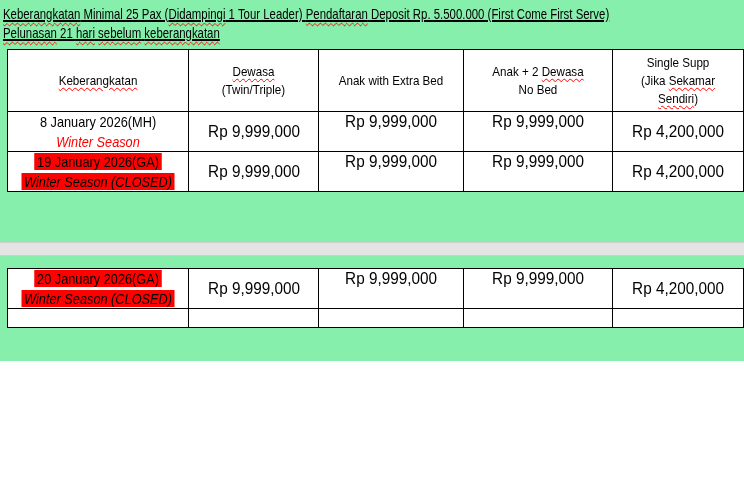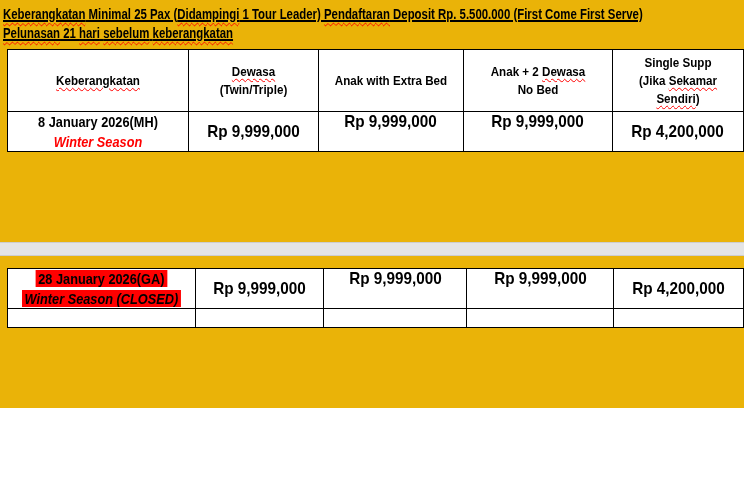--- a/index.html
+++ b/index.html
@@ -1,19 +1,19 @@
 <!DOCTYPE html>
 <html><head>
 <meta charset="utf-8">
 <style>
   html,body{margin:0;padding:0;background:#ffffff;}
   #screen{
-    position:relative;width:744px;height:408px;overflow:hidden;background:#eab308;
+    position:relative;width:744px;height:361px;overflow:hidden;background:#86efac;
     font-family:"Liberation Sans","DejaVu Sans",sans-serif;
-    font-weight:700;color:#000;
+    font-weight:400;color:#000;
   }
 
   
   .intro{position:absolute;left:3px;top:4px;}
   .intro-line{
     display:block;white-space:nowrap;
     font-size:15px;line-height:19px;
     transform:scaleX(0.76);transform-origin:left center;
     text-decoration:underline;text-decoration-thickness:1.6px;
   }
@@ -114,37 +114,47 @@
     <tr class="drow">
       <td class="date-cell">
         <div class="dline"><span>8 January 2026(MH)</span></div>
         <div class="dline"><span class="season season-open">Winter Season</span></div>
       </td>
       <td class="price va-mid"><span class="ptxt">Rp 9,999,000</span></td>
       <td class="price va-top"><span class="ptxt">Rp 9,999,000</span></td>
       <td class="price va-top"><span class="ptxt">Rp 9,999,000</span></td>
       <td class="price va-mid pt4"><span class="ptxt">Rp 4,200,000</span></td>
     </tr>
+    <tr class="drow">
+      <td class="date-cell">
+        <div class="dline"><span class="hl">19 January 2026(GA)</span></div>
+        <div class="dline"><span class="hl season">Winter Season (CLOSED)</span></div>
+      </td>
+      <td class="price va-mid"><span class="ptxt">Rp 9,999,000</span></td>
+      <td class="price va-top"><span class="ptxt">Rp 9,999,000</span></td>
+      <td class="price va-top"><span class="ptxt">Rp 9,999,000</span></td>
+      <td class="price va-mid pt4"><span class="ptxt">Rp 4,200,000</span></td>
+    </tr>
   </tbody>
     </table>
 
   <div class="page-break"></div>
 
   <table id="table2" class="price-table">
     <colgroup>
         <col style="width:181px">
         <col style="width:130px">
         <col style="width:145px">
         <col style="width:149px">
         <col style="width:131px">
       </colgroup>
     <tbody>
-    <tr class="drow">
+        <tr class="drow">
       <td class="date-cell">
-        <div class="dline"><span class="hl">28 January 2026(GA)</span></div>
+        <div class="dline"><span class="hl">20 January 2026(GA)</span></div>
         <div class="dline"><span class="hl season">Winter Season (CLOSED)</span></div>
       </td>
       <td class="price va-mid"><span class="ptxt">Rp 9,999,000</span></td>
       <td class="price va-top"><span class="ptxt">Rp 9,999,000</span></td>
       <td class="price va-top"><span class="ptxt">Rp 9,999,000</span></td>
       <td class="price va-mid pt4"><span class="ptxt">Rp 4,200,000</span></td>
     </tr>
     <tr class="sliver-row">
       <td></td>
           <td></td>

